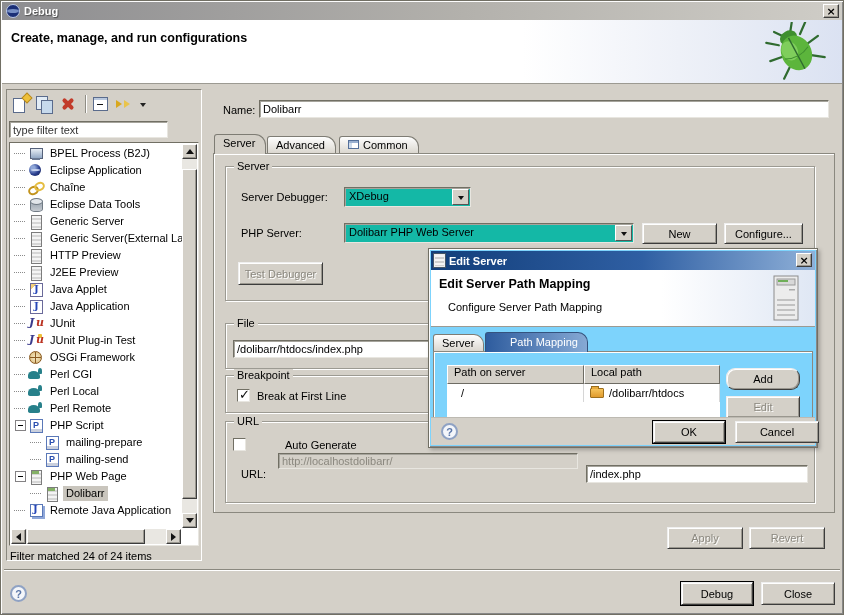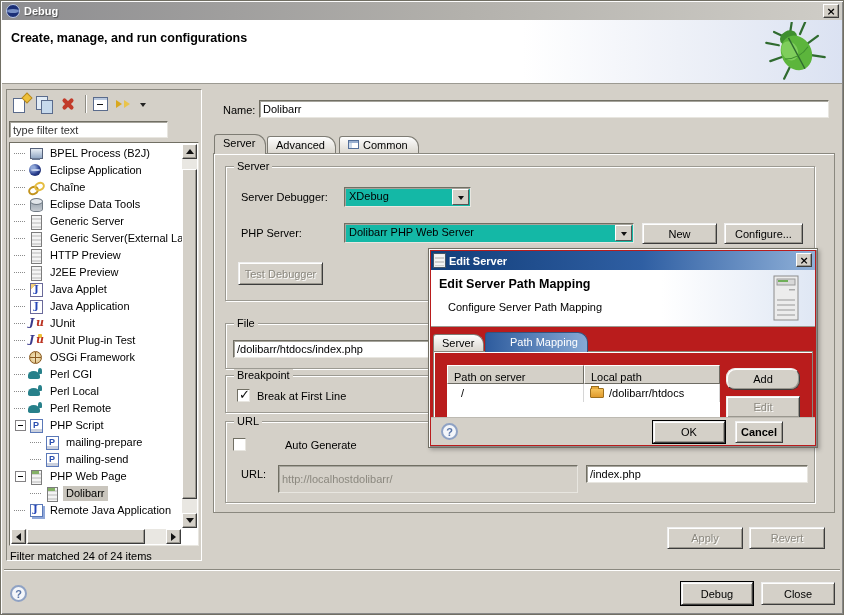--- a/index.html
+++ b/index.html
@@ -117,35 +117,35 @@
   .tri-r { border:4px solid transparent; border-left:5px solid #111; margin-left:4px; }
 
   
   .tab { position:absolute; top:2px; height:18px; background:linear-gradient(#fefefe,#d9d5cd); border:1px solid #7e7c74;
          border-bottom:none; border-radius:3px 11px 0 0; padding:2px 10px 0 8px; white-space:nowrap; }
   .tab.active { top:0; height:20px; background:#d4d0c8; z-index:3; }
   .tab .tab-icon { display:inline-block; width:11px; height:9px; background:#fff; border:1px solid #55709a;
                    box-shadow:inset 0 2px 0 #9ab0d0, inset 3px 0 0 #cfdcec; margin-right:4px; }
 
   
-  .dlg { position:absolute; left:427px; top:247px; width:390px; height:200px; background:#b91c1c; z-index:10;
+  .dlg { position:absolute; left:427px; top:247px; width:390px; height:200px; background:#7dd3fc; z-index:10;
          border:1px solid #716f64; box-shadow:inset 1px 1px 0 #fdfdfd, inset -1px -1px 0 #888, 2px 2px 4px rgba(0,0,0,.25); }
   .dlg .titlebar2 { position:absolute; left:2px; top:2px; right:2px; height:19px;
          background:linear-gradient(90deg,#123e7a 0%,#2f5fa3 55%,#8fb0d8 100%); display:flex; align-items:center; }
   .dlg .titlebar2 .ttext { color:#fff; font-weight:bold; margin-left:4px; }
   .dlg .dhdr { position:absolute; left:2px; top:21px; right:2px; height:57px;
          background:linear-gradient(90deg,#fff 60%,#dfe7f4); border-bottom:1px solid #9c9a92; }
   .srv-mini { width:11px; height:13px; margin-left:3px; background:repeating-linear-gradient(#f4f4f4 0 2px,#cfcfcf 2px 4px); border:1px solid #eee; box-shadow:0 0 0 1px #456; }
   .blue-tab { position:absolute; top:2px; height:18px; background:linear-gradient(#fefefe,#d9d5cd); border:1px solid #7e7c74; border-bottom:none;
               border-radius:3px 10px 0 0; padding:2px 9px 0 8px; }
   .blue-tab.active { top:0; height:20px; background:linear-gradient(90deg,#2e5c9e,#86a9d4); color:#fff; z-index:3;
               border-color:#35537e; padding-top:3px; }
 
   .tblh { position:absolute; height:19px; background:#d4d0c8; border:1px solid; border-color:#fff #6e6c64 #6e6c64 #fff;
-          display:flex; align-items:flex-end; padding-left:6px; }
+          display:flex; align-items:flex-start; padding-left:6px; }
   .tblc { position:absolute; height:18px; background:#fff; display:flex; align-items:center; padding-left:6px; border-right:1px solid #d6d6d6; }
   .folder { display:inline-block; width:14px; height:10px; background:linear-gradient(#f5c35c,#e09b2d); border:1px solid #9c6f1e;
             border-radius:1px; position:relative; margin-right:5px; }
   .folder::before { content:""; position:absolute; left:0; top:-3px; width:6px; height:2px; background:#e8ab3c; border:1px solid #9c6f1e; border-bottom:none; }
 
   .statusline { position:absolute; left:3px; top:460px; }
 
   .sepline { position:absolute; left:3px; right:3px; top:568px; height:2px; border-top:1px solid #8a887f; border-bottom:1px solid #fff; }
 </style>
 </head>
@@ -380,21 +380,21 @@
   </div>
   <span class="cb" style="left:236px; top:388px;" data-checked="true"></span>
   <span class="lbl" style="left:256px; top:389px;">Break at First Line</span>
 
   <div class="grp" style="left:224px; top:420px; width:590px; height:82px;">
     <span class="legend">URL</span>
   </div>
   <span class="cb" style="left:232px; top:437px;" data-checked="false"></span>
   <span class="lbl" style="left:252px; top:438px;margin-left:32px;">Auto Generate</span>
   <span class="lbl" style="left:240px; top:467px;">URL:</span>
-  <input class="field disabled" style="left: 277px; top: 464px; width: 300px; height: 28px;" disabled="" value="http://localhostdolibarr/">
+  <input class="field disabled" style="left: 277px; top: 452px; width: 300px; height: 16px;" disabled="" value="http://localhostdolibarr/">
   <input class="field" style="left: 585px; top: 464px; width: 222px; height: 18px;" value="/index.php">
 
   <div class="btn disabled" style="left:666px; top:526px; width:76px; height:22px;">Apply</div>
   <div class="btn disabled" style="left:748px; top:526px; width:76px; height:22px;">Revert</div>
 
   <div class="sepline"></div>
 
   <div class="help" style="left:9px; top:584px;">?</div>
   <div class="btn default" style="left:680px; top:581px; width:72px; height:23px;">Debug</div>
   <div class="btn" style="left:760px; top:581px; width:74px; height:23px;">Close</div>
@@ -445,17 +445,17 @@
       <span>/dolibarr/htdocs</span>
     </div>
     <div style="position:absolute; left:18px; top:153px; width:273px; height:15px; background:#fff;"></div>
 
     <div class="btn" style="left:297px; top:119px; width:74px; height:22px;border-radius:9px;">Add</div>
     <div class="btn disabled" style="left:297px; top:147px; width:74px; height:22px;">Edit</div>
 
     <div style="position:absolute; left:2px; right:2px; bottom:2px; height:28px; background:#d4d0c8; z-index:5; border-top:1px solid #bdbab2;">
       <div class="help" style="left:10px; top:5px;">?</div>
       <div class="btn default" style="left:222px; top:3px; width:72px; height:22px;">OK</div>
-      <div class="btn" style="left:304px; top:3px; width:48px; height:22px;font-weight:bold;">Cancel</div>
+      <div class="btn" style="left:304px; top:3px; width:84px; height:22px;">Cancel</div>
     </div>
   </div>
 
 </div>
 
 </body></html>

